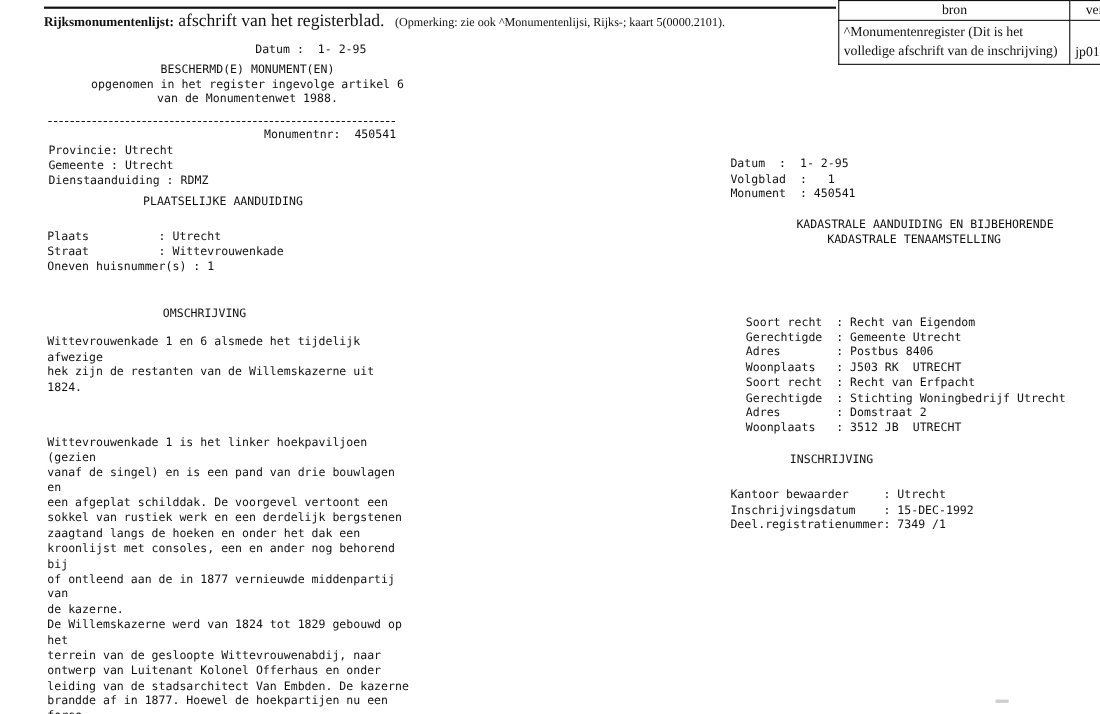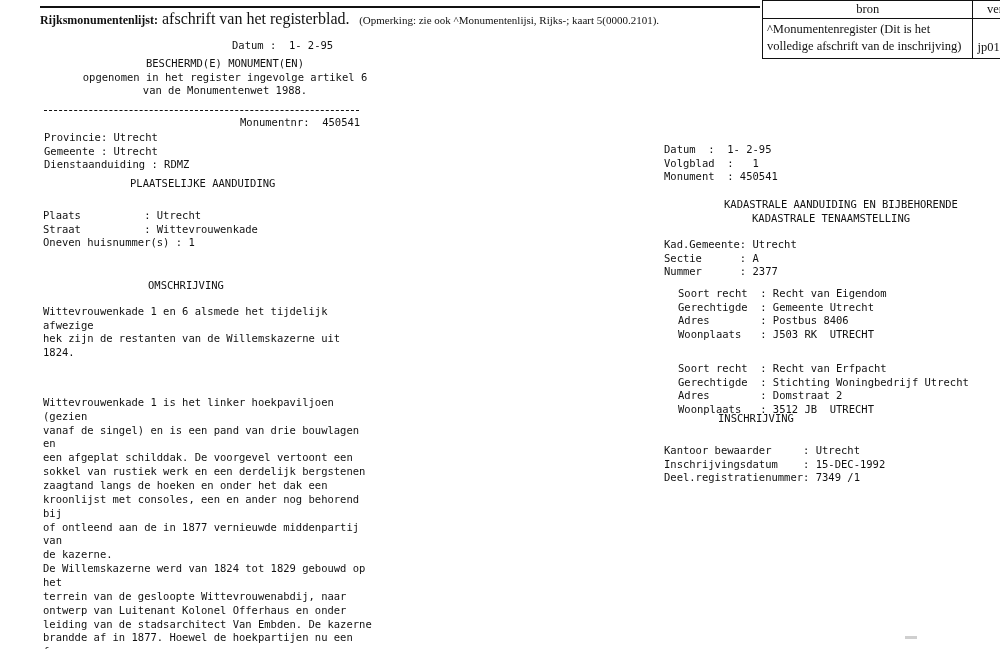--- a/index.html
+++ b/index.html
@@ -170,21 +170,20 @@
   }
   .recht1 {
     position: absolute;
     left: 678px;
     top: 287px;
   }
   .recht2 {
     position: absolute;
     left: 678px;
     top: 342px;
-    margin-top: 20px;
   }
   .inschrijving-title {
     position: absolute;
     left: 718px;
     top: 412px;
   }
   .inschrijving-body {
     position: absolute;
     left: 664px;
     top: 444px;
@@ -271,23 +270,20 @@
     
   </div>
 
   <div class="mono right-head"><span>Datum  :  1- 2-95</span>
 <span>Volgblad  :   1</span>
 <span>Monument  : 450541</span></div>
 
   <div class="mono kad-title"><span>KADASTRALE AANDUIDING EN BIJBEHORENDE</span>
 <span style="margin-left:28px">KADASTRALE TENAAMSTELLING</span></div>
 
-  <div class="mono kad-gem"><span>Kad.Gemeente: Utrecht</span>
-<span>Sectie      : A</span>
-<span>Nummer      : 2377</span></div>
 
   <div class="mono recht1"><span>Soort recht  : Recht van Eigendom</span>
 <span>Gerechtigde  : Gemeente Utrecht</span>
 <span>Adres        : Postbus 8406</span>
 <span>Woonplaats   : J503 RK  UTRECHT</span></div>
 
   <div class="mono recht2"><span>Soort recht  : Recht van Erfpacht</span>
 <span>Gerechtigde  : Stichting Woningbedrijf Utrecht</span>
 <span>Adres        : Domstraat 2</span>
 <span>Woonplaats   : 3512 JB  UTRECHT</span></div>

